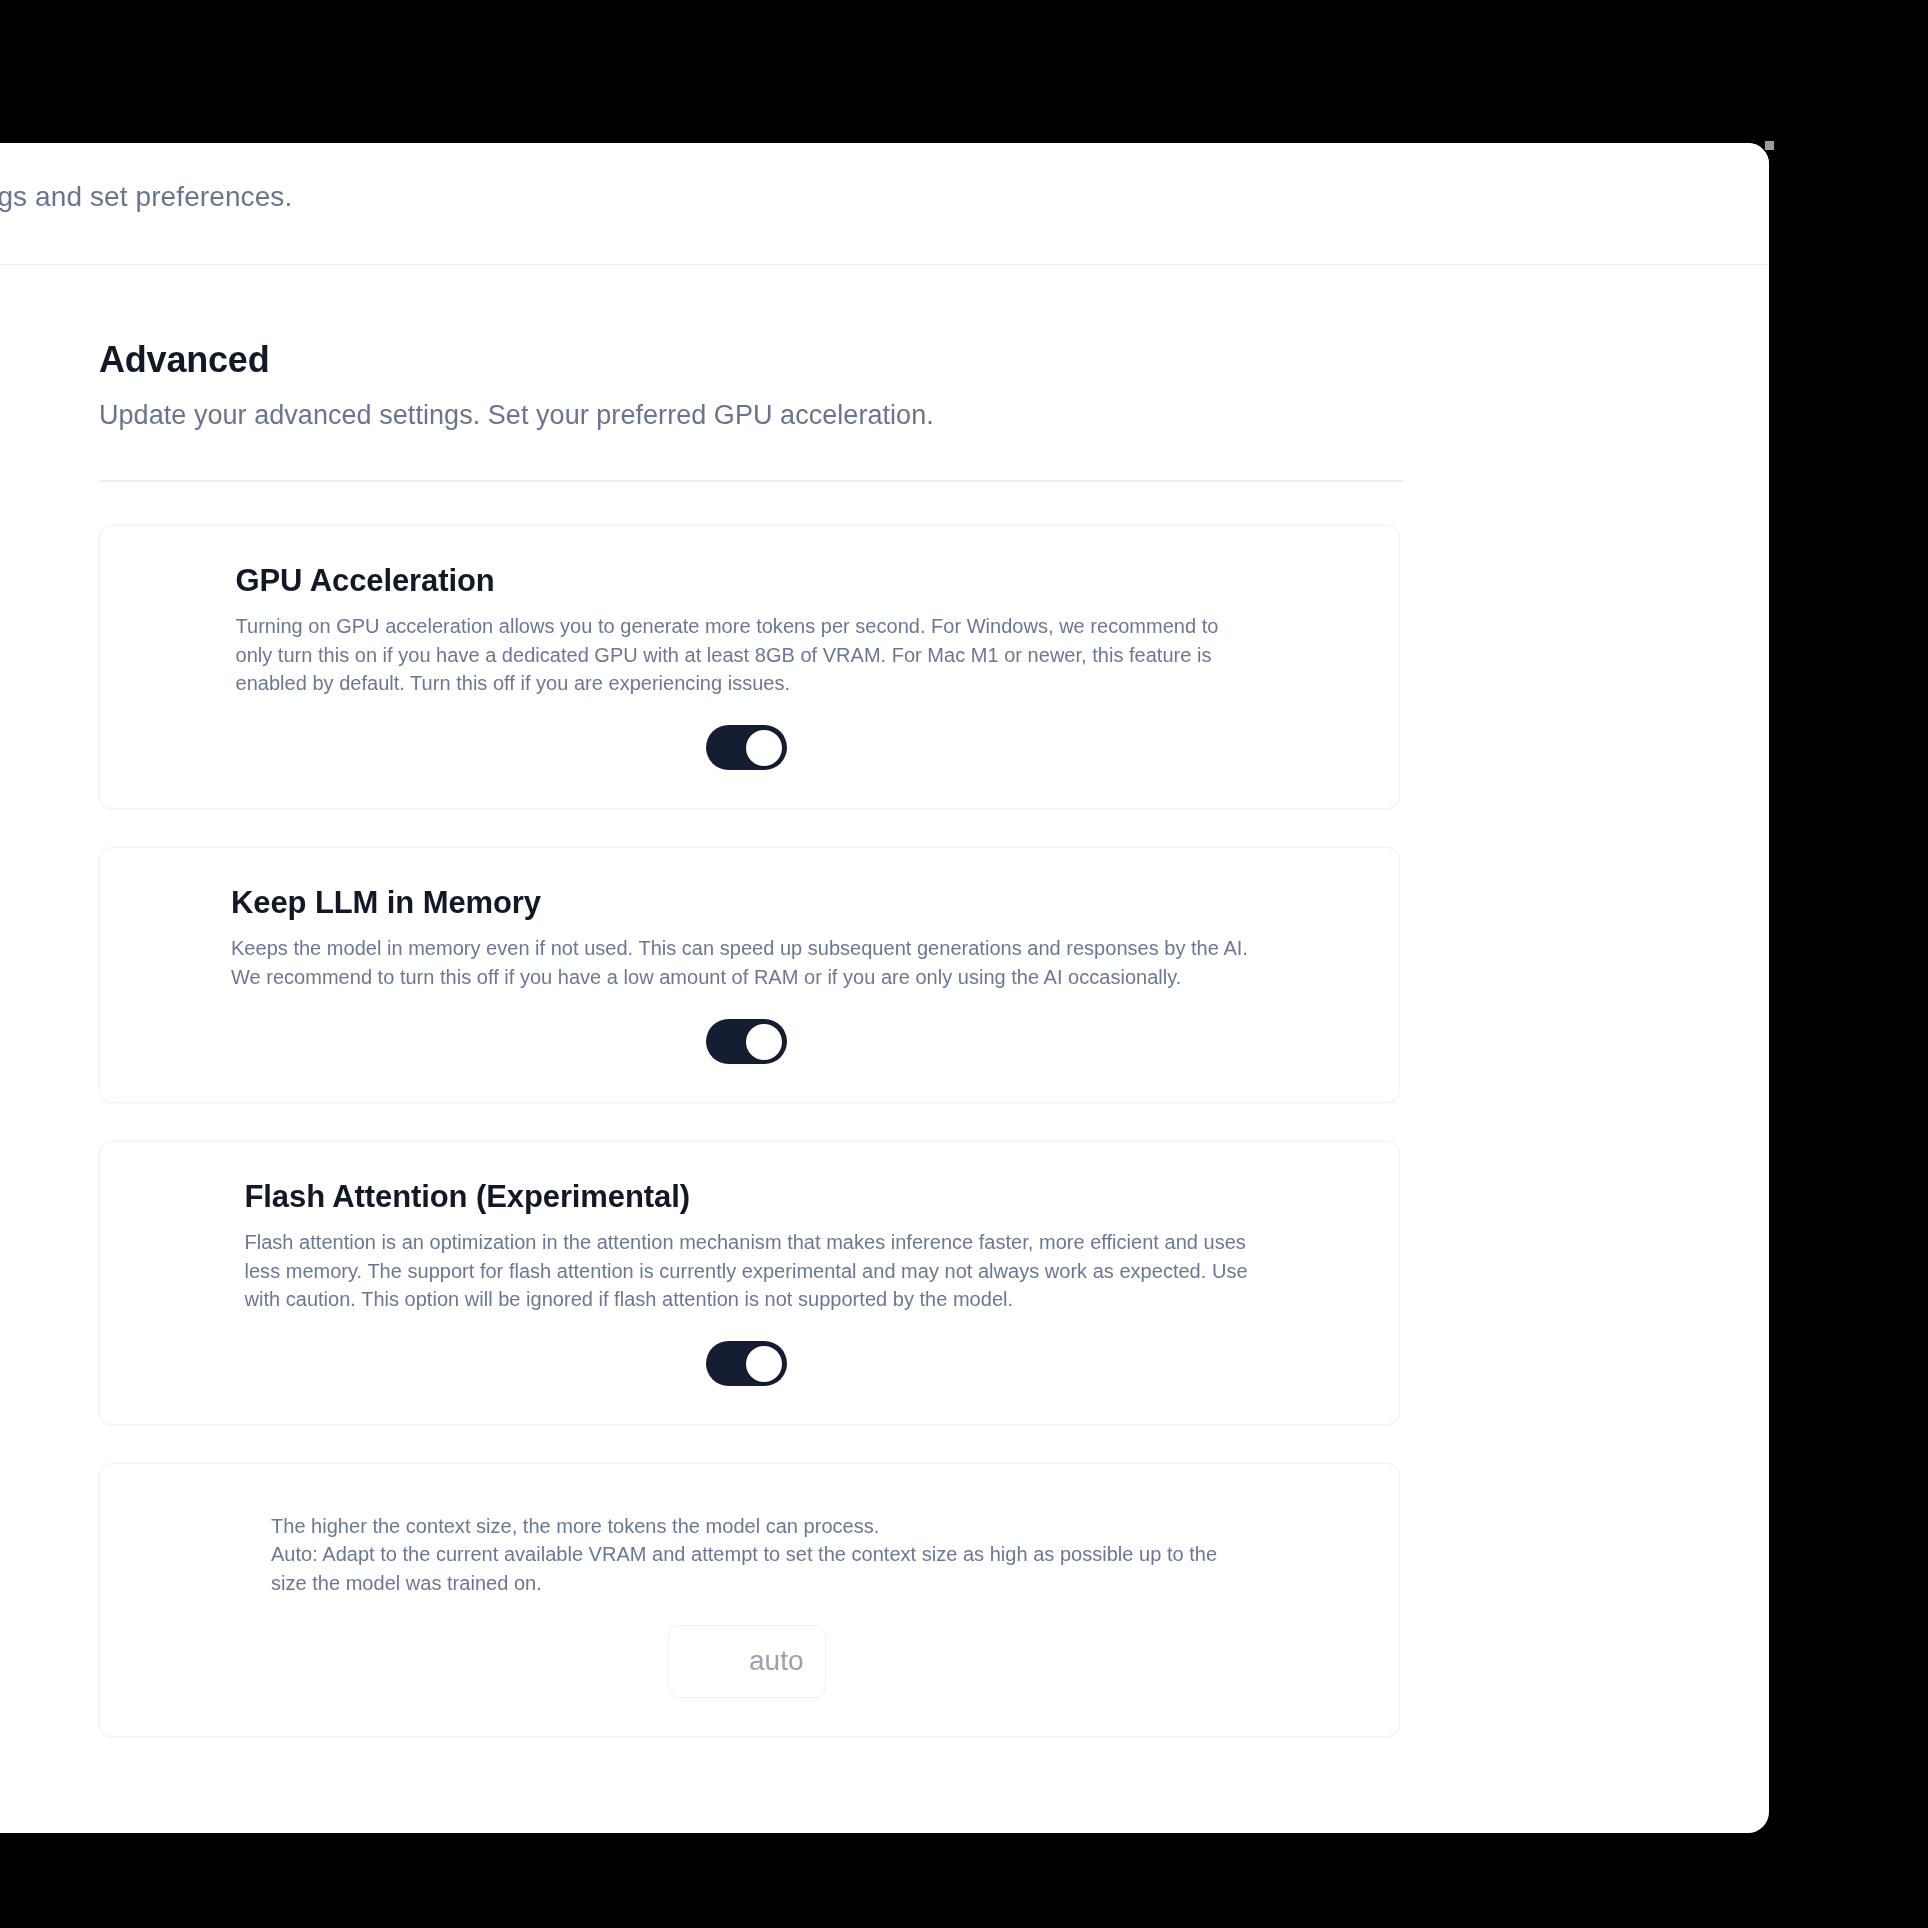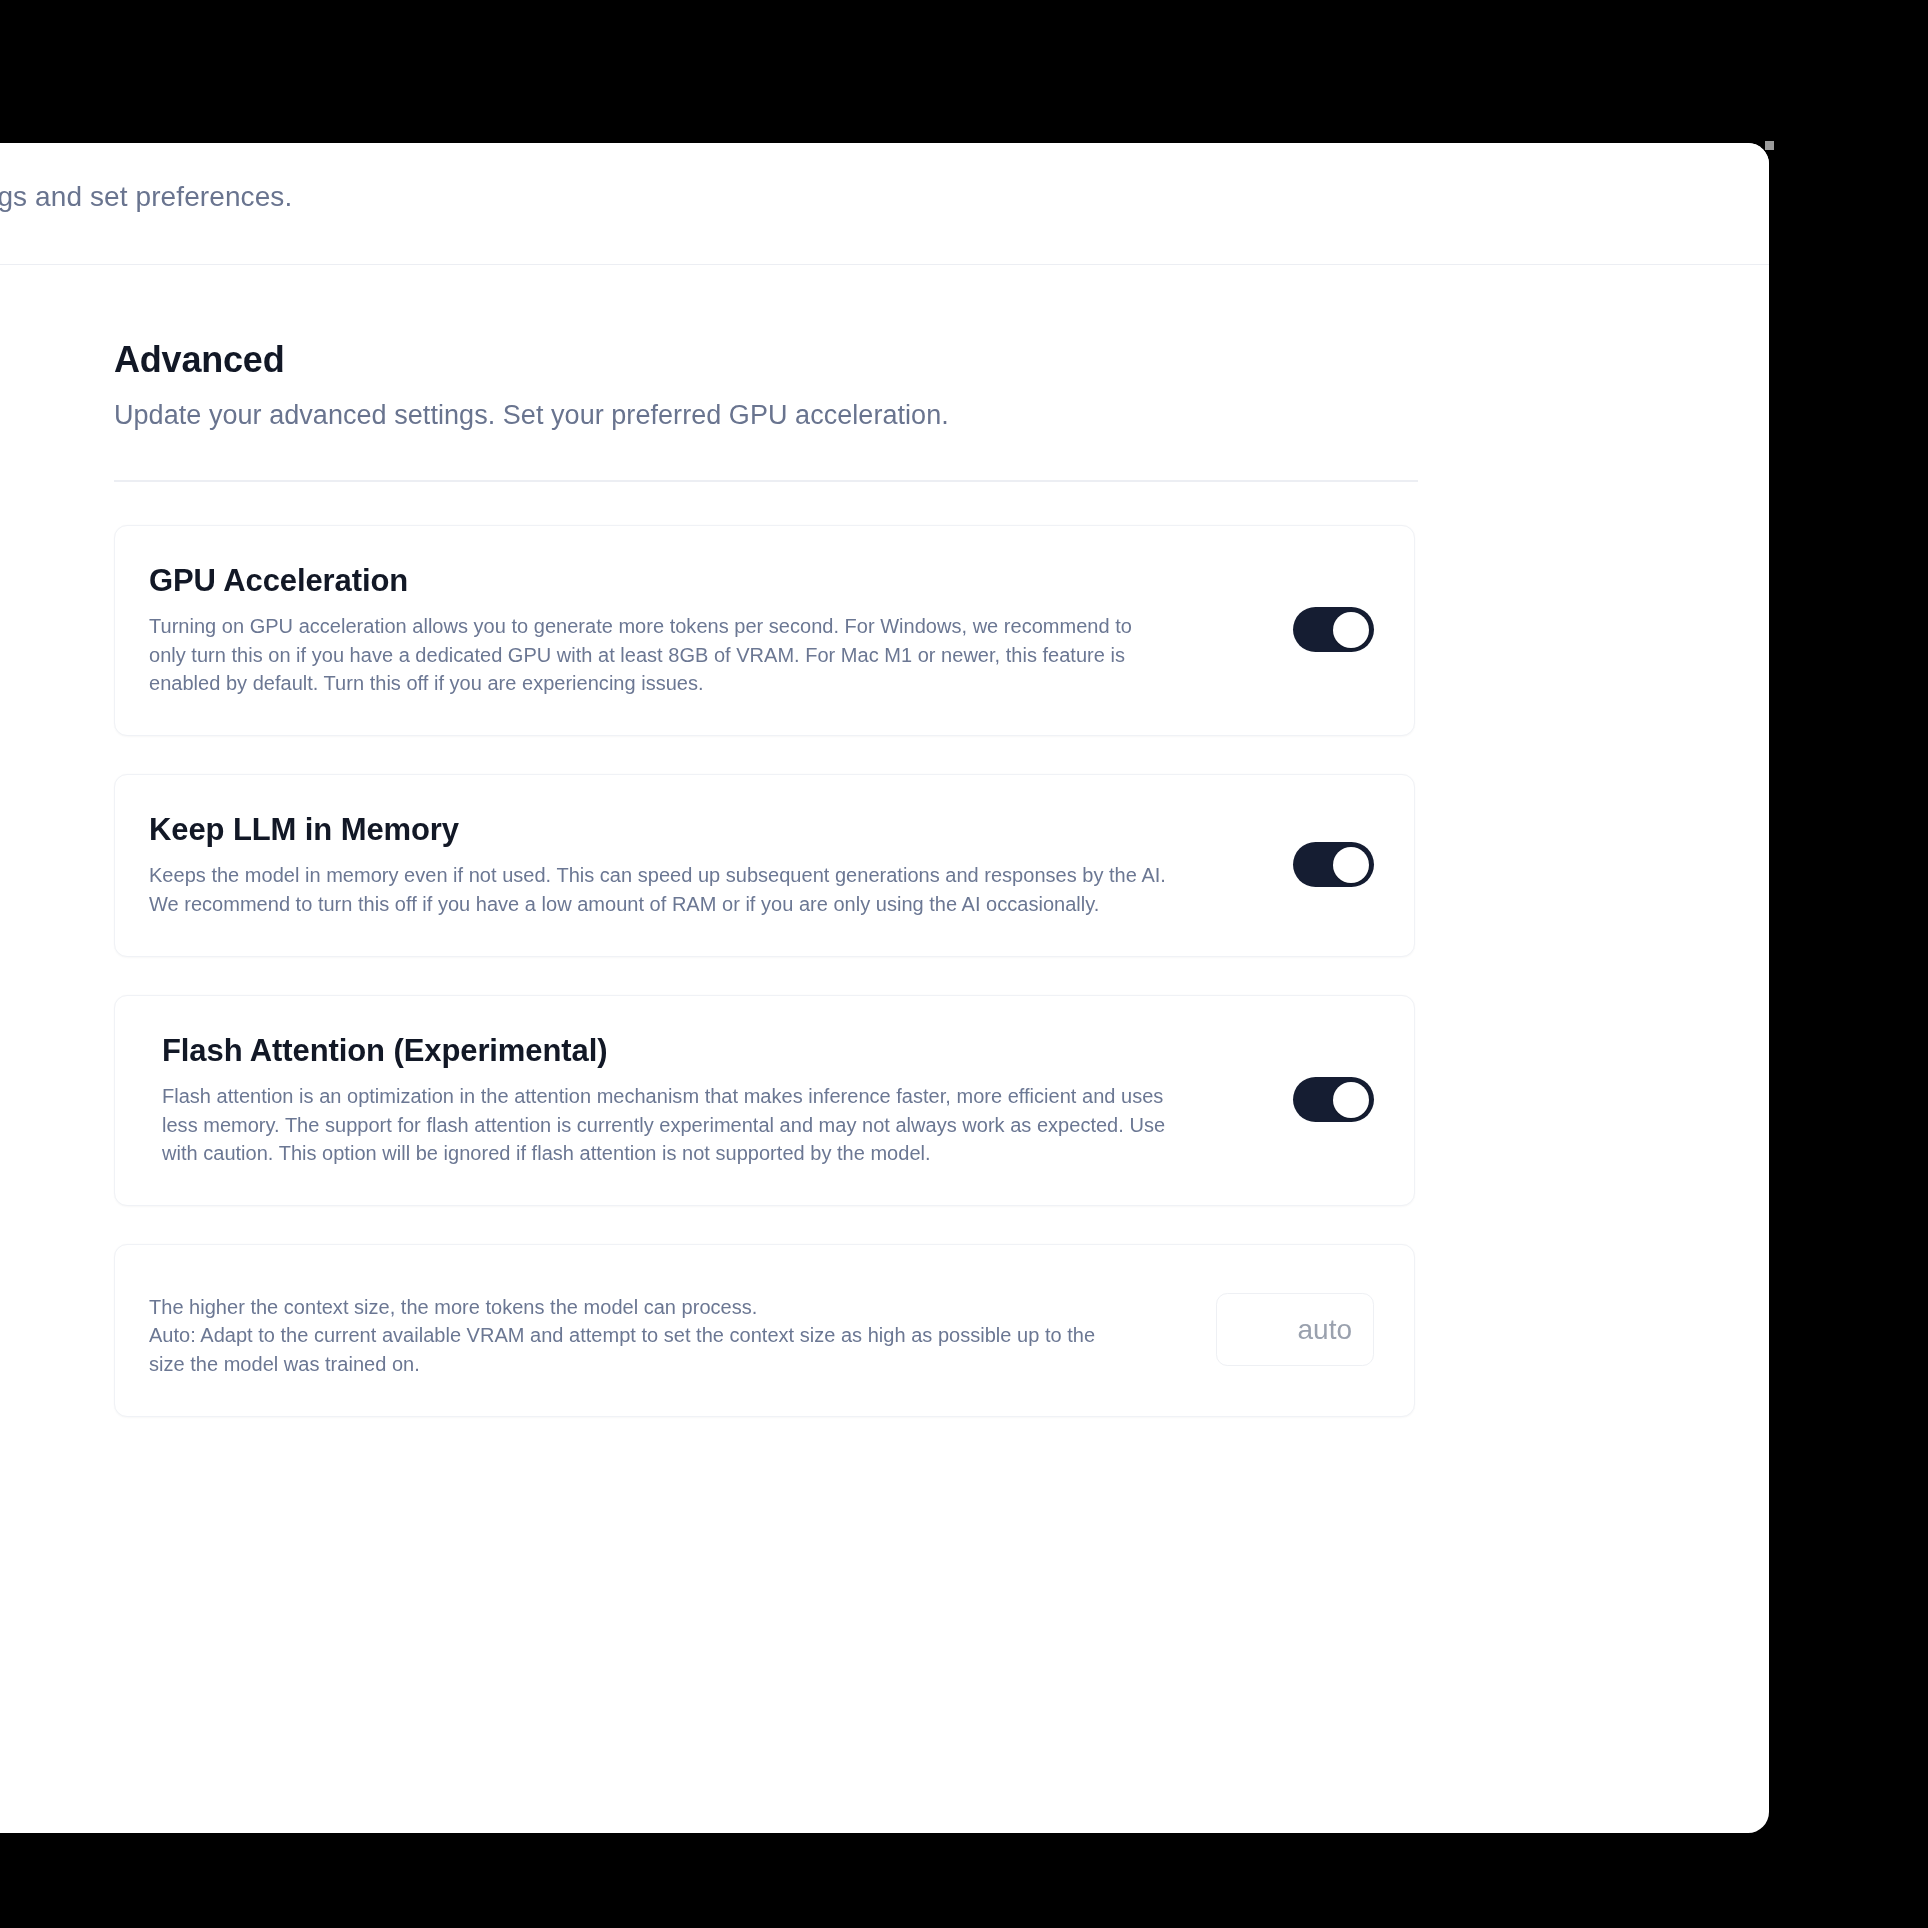--- a/index.html
+++ b/index.html
@@ -59,21 +59,21 @@
     top: 38px;
     font-size: 28px;
     color: #69748f;
     white-space: nowrap;
     letter-spacing: 0.1px;
   }
 
   
   .content {
     position: absolute;
-    left: 170px;
+    left: 155px;
     top: 122px;
     width: 1254px;
   }
 
   .section-title {
     margin: 0;
     padding: 0;
     font-size: 36px;
     font-weight: 700;
     color: #121826;
@@ -111,20 +111,21 @@
     box-sizing: border-box;
     background: #ffffff;
     border: 1.9px solid #f0f2f6;
     border-radius: 13px;
     padding: 36px 40px 38px 34px;
     display: flex;
     align-items: center;
     justify-content: space-between;
     gap: 28px;
     box-shadow: 0 0.9px 1.9px rgba(16,24,40,0.03);
+    flex-direction: column;
   }
 
   .card-text {
     flex: 1 1 auto;
     min-width: 0;
   }
 
   .card-title {
     margin: 0;
     font-size: 31px;

